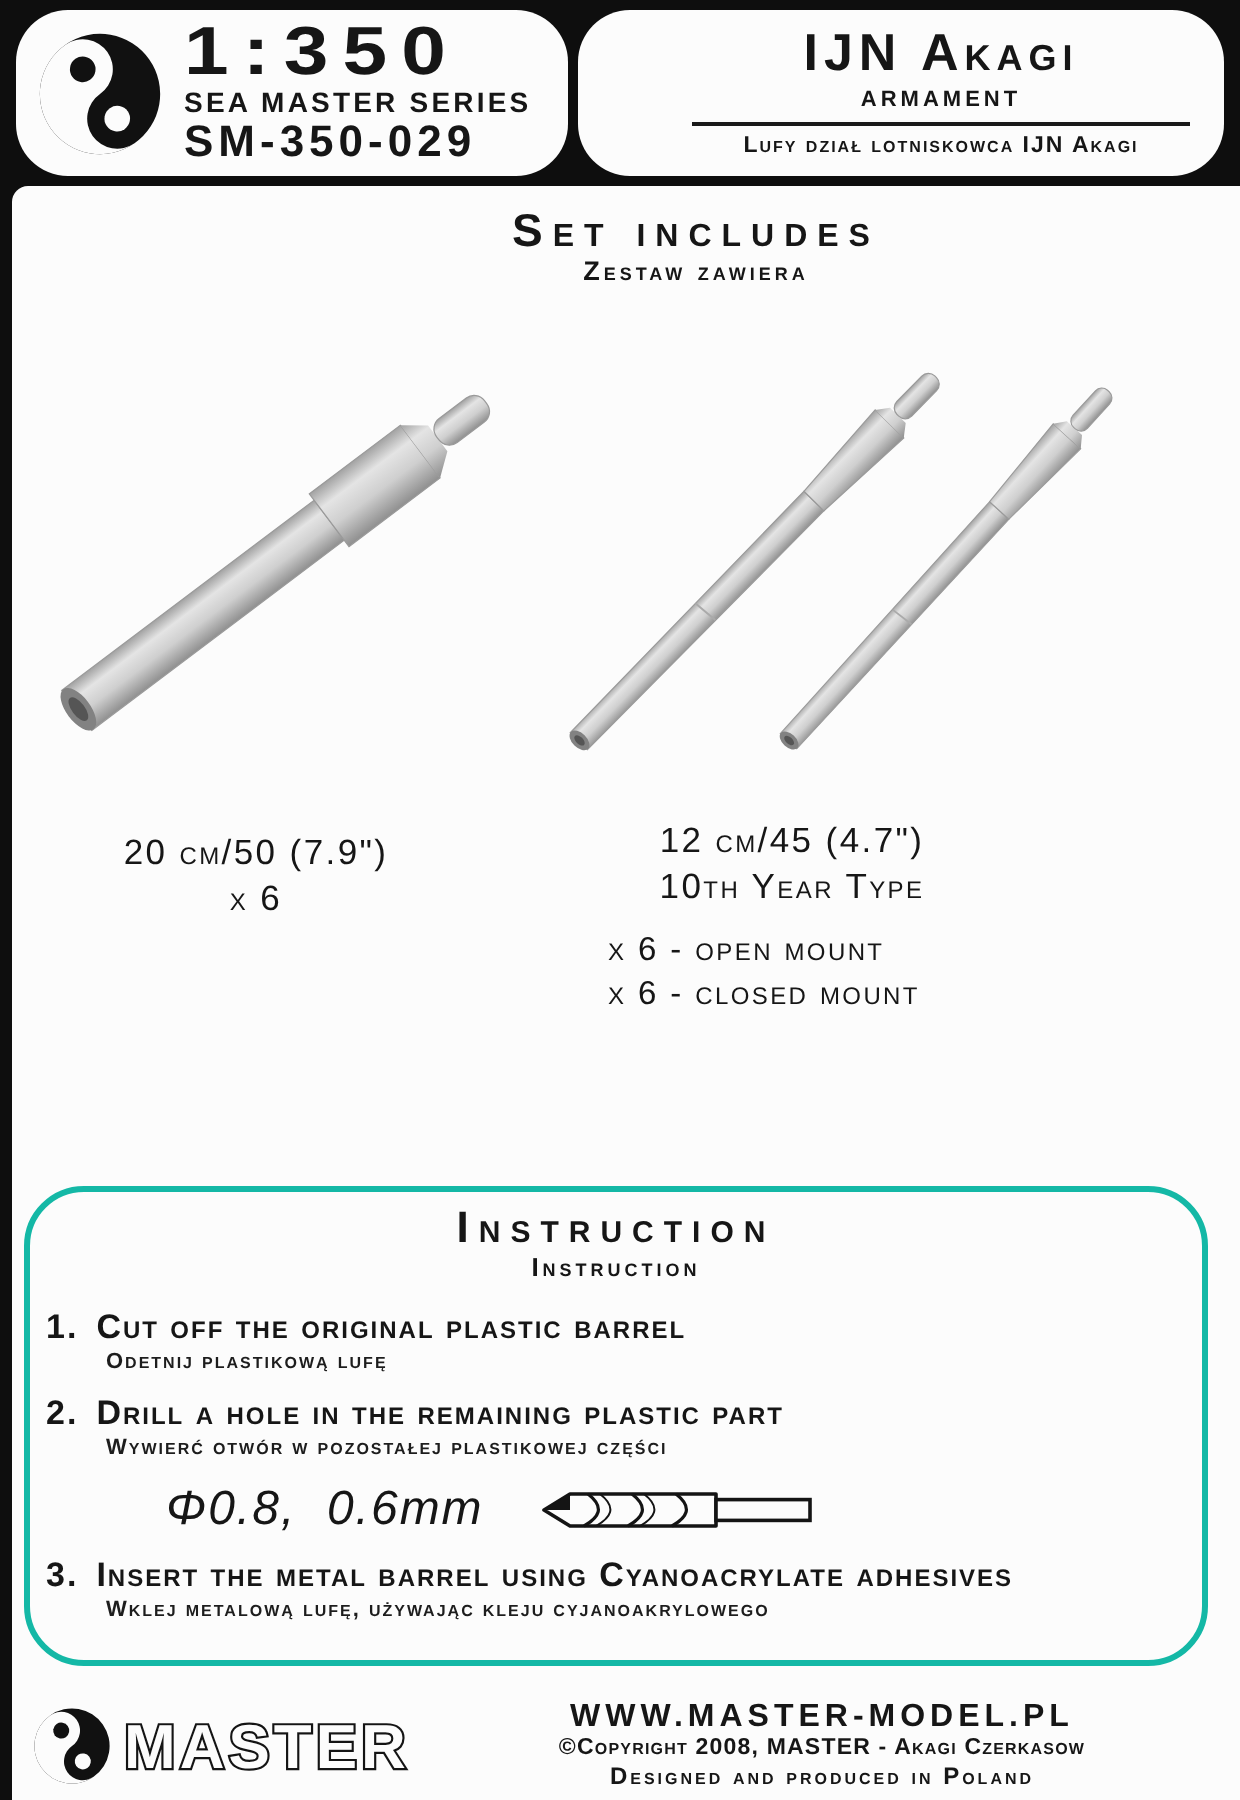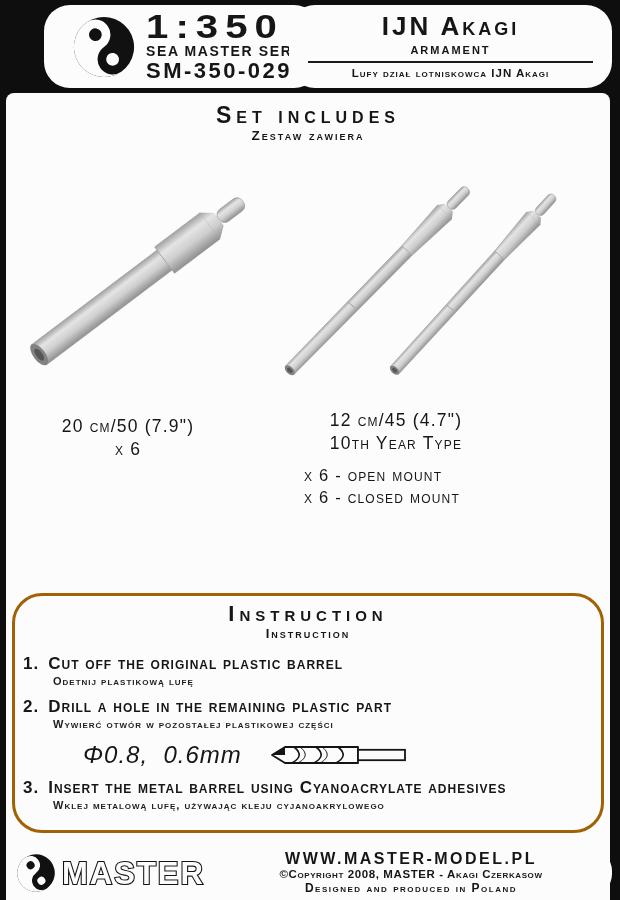--- a/index.html
+++ b/index.html
@@ -1,26 +1,26 @@
 <!DOCTYPE html>
 <html><head>
 <meta charset="utf-8">
 <style>
   html,body{margin:0;padding:0;}
   body{
     width:620px;height:900px;position:relative;overflow:hidden;
     background:#0e0e0e;
     font-family:"Liberation Sans",sans-serif;color:#161616;
   }
-  .panel{position:absolute;background:#fcfcfc;}
+  .panel{position:absolute;background:#fcfcfc;padding-left:40px;}
   .sc{font-variant:small-caps;}
 
   
   #brand-box{left:8px;top:5px;width:276px;height:83px;border-radius:26px;
-    display:flex;align-items:center;padding-left:28px;box-sizing:border-box;margin-left:36px;}
+    display:flex;align-items:center;padding-left:10px;box-sizing:border-box;}
   #brand-logo{width:64px;height:64px;flex:0 0 auto;}
   #brand-text{margin-left:10px;display:flex;flex-direction:column;}
   .brand-scale{font-size:34px;font-weight:700;letter-spacing:6px;line-height:30px;
     transform:scaleX(1.18);transform-origin:0 60%;white-space:nowrap;}
   .brand-series{font-size:14px;font-weight:700;letter-spacing:1.6px;margin-top:2px;white-space:nowrap;}
   .brand-code{font-size:22px;font-weight:700;letter-spacing:2.5px;line-height:24px;white-space:nowrap;}
 
   
   #title-box{left:289px;top:5px;width:323px;height:83px;border-radius:26px;
     text-align:center;padding-top:8px;box-sizing:border-box;}
@@ -38,21 +38,21 @@
 
   .caption{position:absolute;text-align:center;}
   #caption-left{left:14px;top:322px;width:216px;}
   #caption-right{left:290px;top:316px;width:200px;}
   .cap-line{font-size:17.5px;font-weight:500;letter-spacing:1.2px;line-height:23px;}
   .qty-block{margin-top:9px;text-align:left;padding-left:8px;}
   .qty-line{font-size:16.5px;font-weight:500;letter-spacing:1.2px;line-height:22px;}
 
   
   #instruction-panel{position:absolute;left:6px;top:500px;width:592px;height:240px;
-    box-sizing:border-box;border:3px solid #a16207;border-radius:30px;background:#fcfcfc;
+    box-sizing:border-box;border:3px solid #14b8a6;border-radius:30px;background:#fcfcfc;
     padding:6px 4px 0 4px;}
   .instr-heading{text-align:center;font-size:22px;font-weight:700;letter-spacing:5px;line-height:24px;}
   .instr-sub{text-align:center;font-size:13px;font-weight:700;letter-spacing:2px;line-height:15px;}
   #steps{margin-top:13px;padding:0 4px;}
   .step-en{font-size:17px;font-weight:700;letter-spacing:1px;line-height:20px;white-space:nowrap;}
   .step-num{display:inline-block;margin-right:9px;}
   .step-pl{font-size:11px;font-weight:700;letter-spacing:1px;line-height:13px;margin:1px 0 9px 30px;color:#1d1d1d;}
   #drill-row{display:flex;align-items:center;gap:28px;margin:2px 0 8px 60px;height:30px;}
   .drill-note{font-style:italic;font-size:24px;font-weight:500;white-space:pre;letter-spacing:1px;}
 

